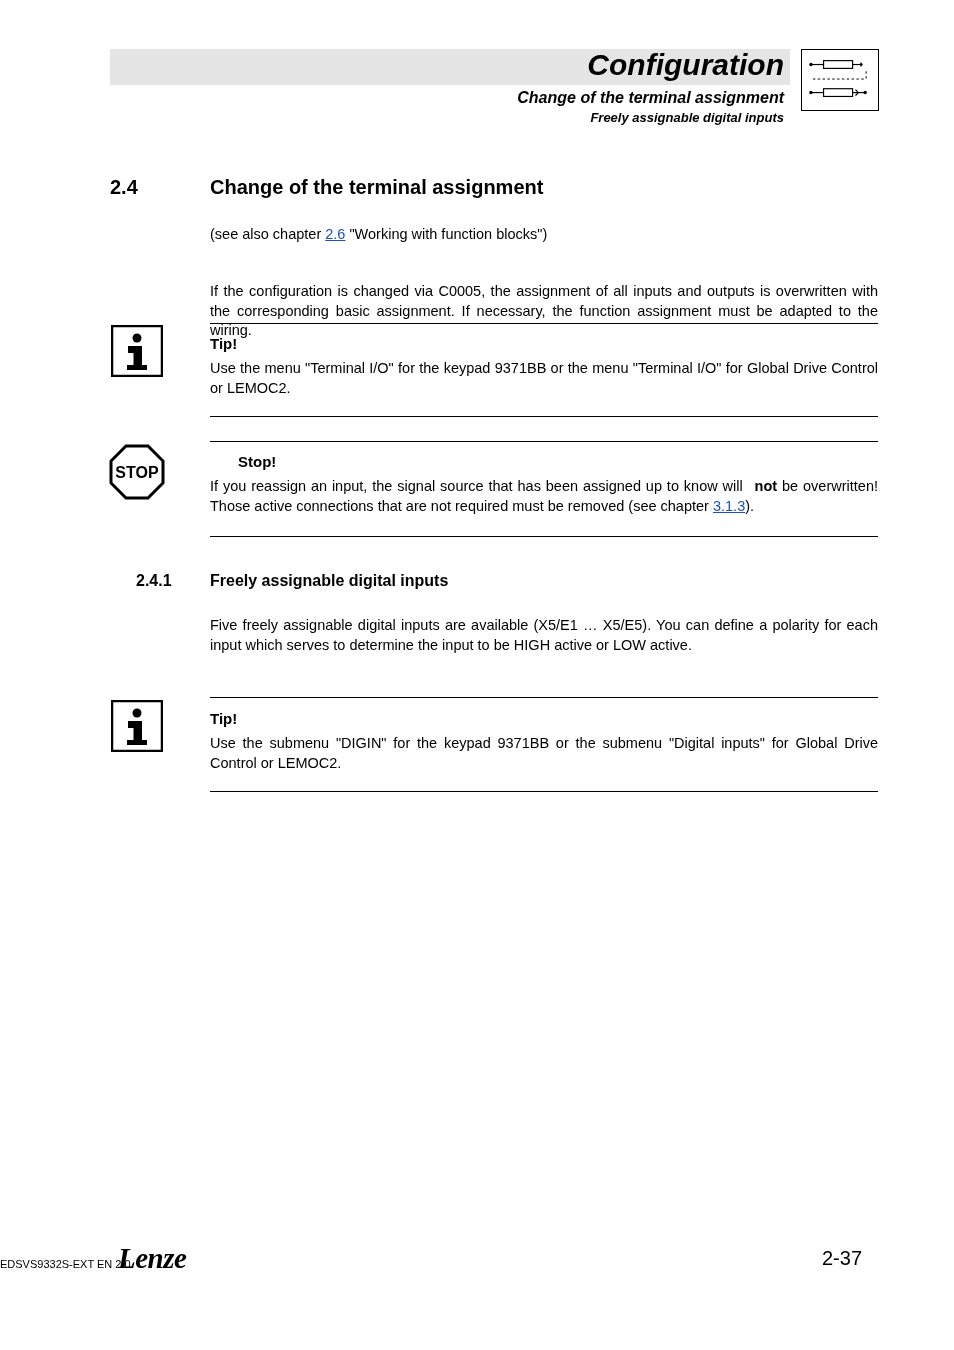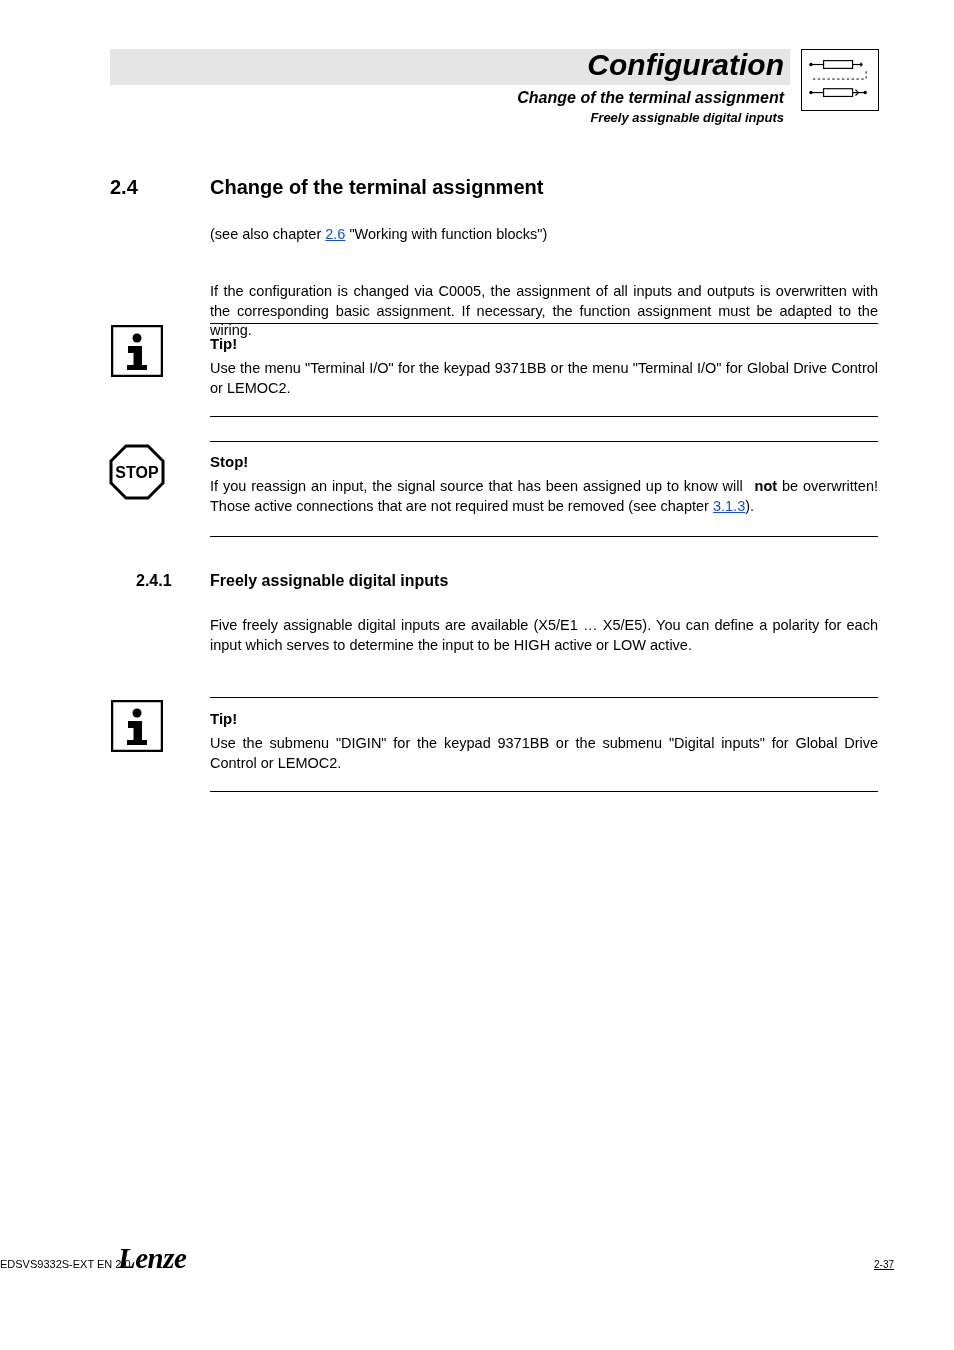--- a/index.html
+++ b/index.html
@@ -31,21 +31,21 @@
   .sub-num { position: absolute; left: 110px; font-weight: 700; font-size: 16px; margin-left: 26px; }
   .sub-title { position: absolute; left: 210px; font-weight: 700; font-size: 16px; }
 
   .bold-label { font-weight: 700; font-size: 15px; }
 
   .link { color: #1a4fc7; text-decoration: underline; }
 
   
   .footer-logo { position: absolute; left: 118px; bottom: 75px; font-family: Liberation Serif, serif; font-weight: 900; font-style: italic; font-size: 29px; letter-spacing: -0.5px; }
   .footer-center { position: absolute; left: 0; right: 0; bottom: 80px; text-align: left; font-size: 11px; }
-  .footer-right { position: absolute; right: 60px; bottom: 80px; font-size: 10px; text-decoration: underline; }
+  .footer-right { position: absolute; right: 92px; bottom: 80px; font-size: 20px; }
 
   b { font-weight: 700; padding-left: 7px; }
 </style>
 </head>
 <body>
 
 <div class="page">
 
   <div class="header-band"></div>
   <div class="header-title">Configuration</div>
@@ -95,21 +95,21 @@
   <div class="body-text" style="top:359px;">Use the menu "Terminal I/O" for the keypad 9371BB or the menu "Terminal I/O" for Global Drive Control or LEMOC2.</div>
   <div class="rule" style="top:416px;"></div>
 
   <div class="rule" style="top:441px;"></div>
   <div class="callout-icon" style="top:443px;width:58px;height:58px;left:108px;">
     <svg viewBox="0 0 58 58">
       <polygon points="18,3 40,3 55,18 55,40 40,55 18,55 3,40 3,18" fill="none" stroke="#000" stroke-width="3"></polygon>
       <text x="29" y="35" text-anchor="middle" font-family="Arial" font-weight="900" font-size="16">STOP</text>
     </svg>
   </div>
-  <div class="callout-title" style="top:453px;">Stop!</div>
+  <div class="callout-title" style="top:453px;margin-left:28px;">Stop!</div>
   <div class="body-text" style="top:477px;">
     <span>If you reassign an input, the signal source that has been assigned up to know will </span><b>not</b><span> be overwritten! Those active connections that are not required must be removed (see chapter </span><a class="link">3.1.3</a><span>).</span>
   </div>
   <div class="rule" style="top:536px;"></div>
 
   <div class="sub-num" style="top:572px;">2.4.1</div>
   <div class="sub-title" style="top:572px;">Freely assignable digital inputs</div>
 
   <div class="body-text" style="top:616px;">Five freely assignable digital inputs are available (X5/E1 … X5/E5). You can define a polarity for each input which serves to determine the input to be HIGH active or LOW active.</div>
 

